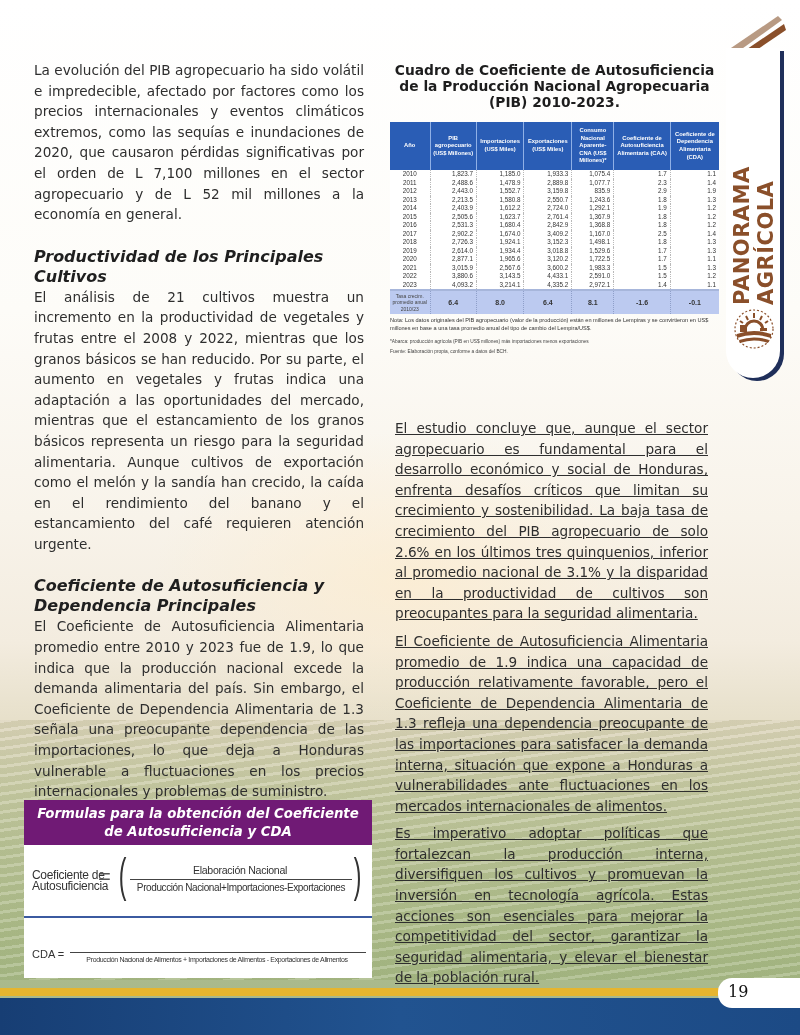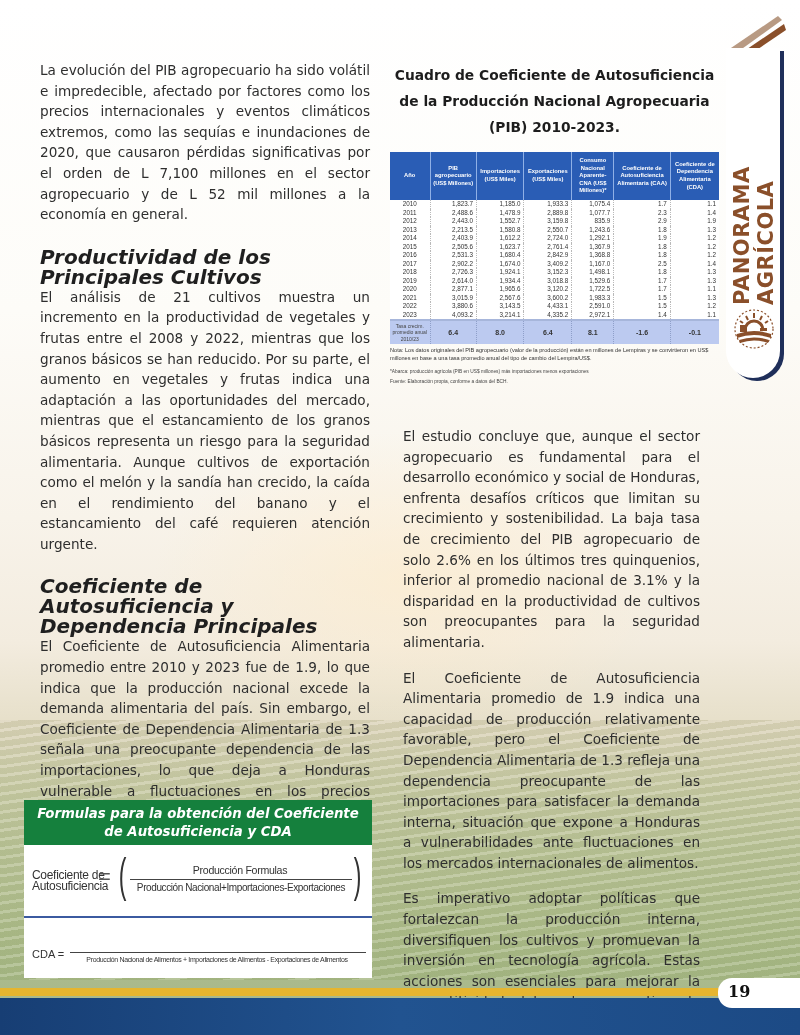--- a/index.html
+++ b/index.html
@@ -21,39 +21,39 @@
     pointer-events: none;
   }
   .bg-sun {
     position: absolute; left: 150px; top: 430px; width: 520px; height: 300px;
     background: radial-gradient(ellipse at center, rgba(255,235,200,0.55), rgba(255,235,200,0) 70%);
     pointer-events: none;
   }
 
   
   .col-left {
-    position: absolute; left: 40px; top: 60px; width: 330px;
+    position: absolute; left: 34px; top: 60px; width: 330px;
     font-size: 13.6px; line-height: 20.6px; text-align: justify;
   }
   .col-left p { margin-bottom: 16px; }
   .section-title {
     font-weight: bold; font-style: italic; color: #1f1f1f;
-    font-size: 20px; line-height: 20px; text-align: left;
+    font-size: 16px; line-height: 20px; text-align: left;
   }
 
   .col-right {
     position: absolute; left: 388px; top: 411px; width: 327px;
     font-size: 13.6px; line-height: 20.6px; text-align: justify;
   }
-  .col-right p { margin: 15px; }
+  .col-right p { margin: 7px; text-decoration: underline; }
 
   
   .table-block { position: absolute; left: 390px; top: 62px; width: 329px; }
   .table-title {
-    text-align: center; font-weight: bold; font-size: 13.8px; line-height: 26px;
+    text-align: center; font-weight: bold; font-size: 13.8px; line-height: 16px;
     color: #1d1d1d; margin-bottom: 12px;
   }
   table.data {
     width: 100%; border-collapse: collapse; font-family: "Liberation Sans", sans-serif;
     font-size: 6.3px; color: #333;
   }
   table.data thead th {
     background: #2a5db5; color: #fff; font-weight: bold; font-size: 5.8px;
     line-height: 7.6px; padding: 2px 2px; border-left: 1px solid #8fb0e6;
     height: 48px; vertical-align: middle; text-align: center;
@@ -94,21 +94,21 @@
     font-family: "DejaVu Sans", sans-serif;
   }
   .logo { position: absolute; left: 733px; top: 308px; width: 42px; height: 42px; }
 
   
   .formula-box {
     position: absolute; left: 24px; top: 800px; width: 348px; height: 178px;
     background: #ffffff;
   }
   .formula-head {
-    background: #15803d; color: #fff; text-align: center; font-weight: bold; font-style: italic;
+    background: #701a75; color: #fff; text-align: center; font-weight: bold; font-style: italic;
     font-size: 13.3px; line-height: 18px; padding: 5px 4px 4px;
   }
   .formula-row { position: absolute; font-family: "Liberation Sans", sans-serif; color: #333; }
   .f1-label { left: 8px; top: 70px; font-size: 12px; line-height: 11px; letter-spacing: -0.3px; }
   .f1-eq { left: 74px; top: 64px; font-size: 22px; color: #555; }
   .f1-paren-l { left: 91px; top: 52px; font-size: 46px; line-height: 46px; font-weight: 200; color: #333; transform: scaleX(0.5); }
   .f1-paren-r { left: 326px; top: 52px; font-size: 46px; line-height: 46px; font-weight: 200; color: #333; transform: scaleX(0.5); }
   .f1-num { left: 106px; top: 64px; width: 220px; text-align: center; font-size: 10.6px; letter-spacing: -0.3px; }
   .f1-line { left: 106px; top: 79px; width: 222px; height: 1px; background: #444; }
   .f1-den { left: 104px; top: 82px; width: 226px; text-align: center; font-size: 10px; letter-spacing: -0.4px; white-space: nowrap; }
@@ -123,21 +123,21 @@
   .blue-footer {
     position: absolute; left: 0; top: 998px; width: 800px; height: 37px;
     background: linear-gradient(90deg, #173e74 0%, #215390 50%, #1c4a85 100%);
   }
   .page-num-tab {
     position: absolute; left: 718px; top: 978px; width: 82px; height: 30px;
     background: #fff; border-radius: 14px 0 0 14px;
   }
   .page-num {
     position: absolute; left: 728px; top: 982px; font-family: "DejaVu Serif", serif;
-    font-size: 16px; font-weight: bold; color: #111;
+    font-size: 16px; font-weight: normal; color: #111;
   }
 </style>
 </head>
 <body>
 
 <div class="bg-sun"></div>
 <div class="bg-field"></div>
 
 <div class="col-left">
   <p>La evolución del PIB agropecuario ha sido volátil e impredecible, afectado por factores como los precios internacionales y eventos climáticos extremos, como las sequías e inundaciones de 2020, que causaron pérdidas significativas por el orden de L 7,100 millones en el sector agropecuario y de L 52 mil millones a la economía en general.</p>
@@ -339,21 +339,21 @@
 </div>
 
 <div class="formula-box">
   <div class="formula-head">Formulas para la obtención del Coeficiente de Autosuficiencia y CDA</div>
   <div class="formula-row f1-label">
     <div>Coeficiente de</div>
     <div>Autosuficiencia</div>
   </div>
   <div class="formula-row f1-eq">=</div>
   <div class="formula-row f1-paren-l">(</div>
-  <div class="formula-row f1-num">Producción Formulas</div>
+  <div class="formula-row f1-num">Elaboración Nacional</div>
   <div class="formula-row f1-line"></div>
   <div class="formula-row f1-den">Producción Nacional+Importaciones-Exportaciones</div>
   <div class="formula-row f1-paren-r">)</div>
   <div class="f-divider"></div>
   <div class="formula-row f2-label">CDA =</div>
   <div class="formula-row f2-line"></div>
   <div class="formula-row f2-den">Producción Nacional de Alimentos + Importaciones de Alimentos - Exportaciones de Alimentos</div>
 </div>
 
 <div class="gold-strip"></div>

